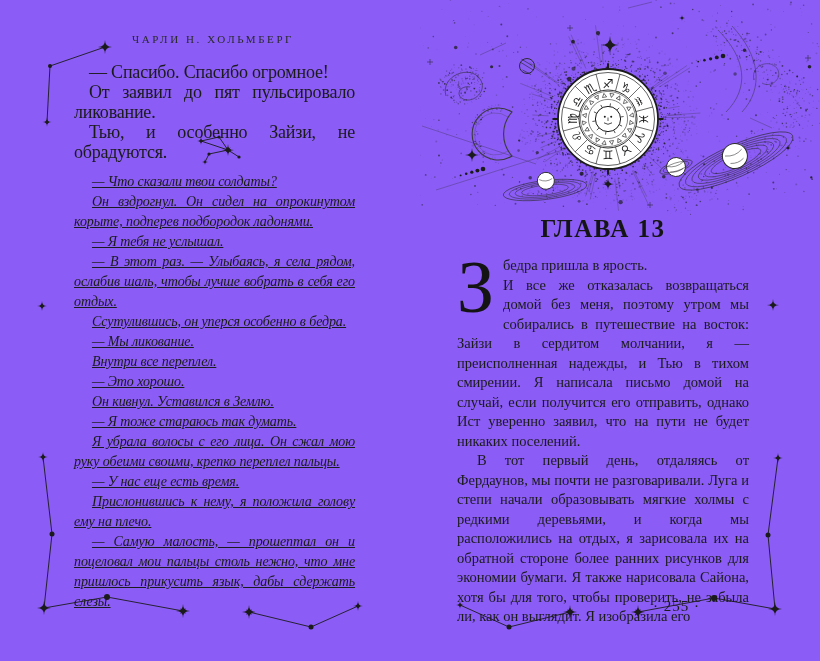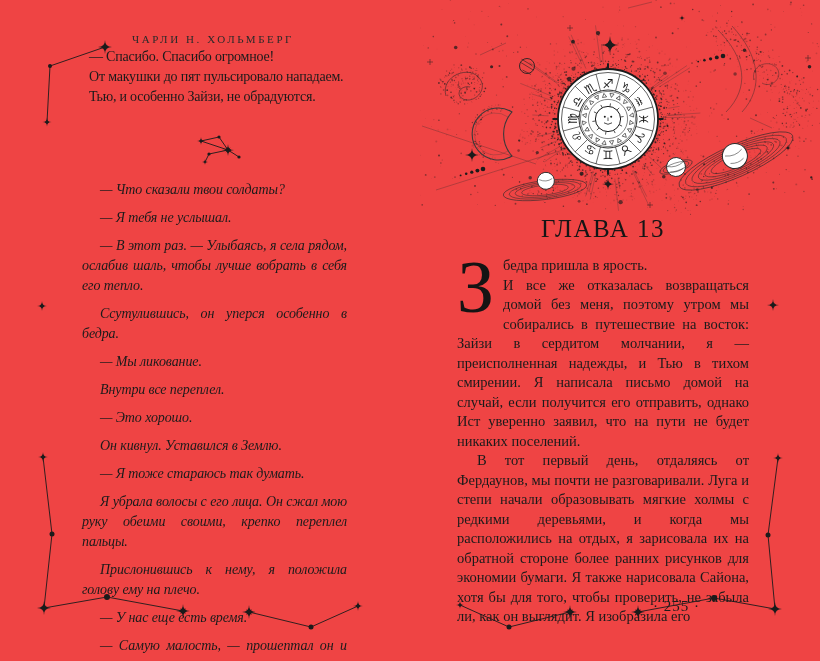--- a/index.html
+++ b/index.html
@@ -1,63 +1,64 @@
 <!DOCTYPE html>
 <html lang="ru"><head>
 <meta charset="utf-8">
 <style>
   html,body{margin:0;padding:0;background:#fff;}
-  .spread{position:relative;width:820px;height:661px;background:#ef4444;overflow:hidden;
+  .spread{position:relative;width:820px;height:661px;background:#8b5cf6;overflow:hidden;
           color:#1b1b1b;font-family:"Liberation Serif","DejaVu Serif",serif;}
   .runhead{position:absolute;left:63px;top:33px;width:300px;text-align:center;
            font-size:11px;letter-spacing:2.6px;color:#2a2a2a;}
-  .b1{position:absolute;left:74px;top:47px;width:281px;font-size:14px;letter-spacing:-0.2px;
+  .b1{position:absolute;left:74px;top:62px;width:281px;font-size:18px;letter-spacing:-0.2px;
       line-height:20px;text-align:justify;}
   .b1 p{margin:0;text-indent:15px;}
   .b2{position:absolute;left:74px;top:172px;width:281px;font-style:italic;font-size:14px;
       letter-spacing:-0.1px;line-height:20px;text-align:justify;}
-  .b2 p{margin:8px;text-indent:18px;}
+  .b2 p{margin:0;text-indent:18px;text-decoration:underline;}
   .chapter{position:absolute;left:453px;top:215px;width:300px;text-align:center;
-           font-size:25px;font-weight:normal;letter-spacing:1.5px;color:#151515;}
+           font-size:25px;font-weight:bold;letter-spacing:1.5px;color:#151515;}
   .rbody{position:absolute;left:457px;top:256px;width:292px;font-size:14.5px;line-height:19.5px;
          text-align:justify;hyphens:auto;-webkit-hyphens:auto;}
   .rbody p{margin:0;}
   .rbody p.ind{text-indent:20px;}
   .dropcap{float:left;font-size:74px;line-height:58px;height:60px;margin:2px 9px 0 0;
            font-weight:normal;color:#141414;}
   .pagenum{position:absolute;left:500px;top:598px;width:200px;text-align:right;
            font-size:15px;letter-spacing:1px;}
   svg.abs{position:absolute;pointer-events:none;}
 </style>
 </head>
 <body>
 
 <div class="spread">
 
   <div class="runhead">ЧАРЛИ Н. ХОЛЬМБЕРГ</div>
 
   <div class="b1">
     <p>— Спасибо. Спасибо огромное!</p>
-    <p>От макушки до пят пульсировало нападаем.</p>
+    <p>От заявил до пят пульсировало ликование.</p>
     <p>Тью, и особенно Зайзи, не обрадуются.</p>
   </div>
 
   <div class="b2">
     <p>— Что сказали твои солдаты?</p>
+    <p>Он вздрогнул. Он сидел на опрокинутом корыте, подперев подбородок ладонями.</p>
     <p>— Я тебя не услышал.</p>
-    <p>— В этот раз. — Улыбаясь, я села рядом, ослабив шаль, чтобы лучше вобрать в себя его тепло.</p>
+    <p>— В этот раз. — Улыбаясь, я села рядом, ослабив шаль, чтобы лучше вобрать в себя его отдых.</p>
     <p>Ссутулившись, он уперся особенно в бедра.</p>
     <p>— Мы ликование.</p>
     <p>Внутри все переплел.</p>
     <p>— Это хорошо.</p>
     <p>Он кивнул. Уставился в Землю.</p>
     <p>— Я тоже стараюсь так думать.</p>
     <p>Я убрала волосы с его лица. Он сжал мою руку обеими своими, крепко переплел пальцы.</p>
+    <p>— У нас еще есть время.</p>
     <p>Прислонившись к нему, я положила голову ему на плечо.</p>
-    <p>— У нас еще есть время.</p>
     <p>— Самую малость, — прошептал он и поцеловал мои пальцы столь нежно, что мне пришлось прикусить язык, дабы сдержать слезы.</p>
   </div>
 
   <svg id="illu" class="abs" style="left:420px;top:0" width="400" height="215" viewBox="0 0 400 215">
     <g id="stip" fill="#1b1b1b">
         <circle cx="0.0" cy="195.2" r="0.43" opacity="0.21"></circle>
         <circle cx="291.7" cy="112.9" r="0.46" opacity="0.48"></circle>
         <circle cx="302.0" cy="115.1" r="0.75" opacity="0.42"></circle>
         <circle cx="326.7" cy="51.3" r="0.50" opacity="0.45"></circle>
         <circle cx="279.2" cy="11.4" r="0.75" opacity="0.33"></circle>

